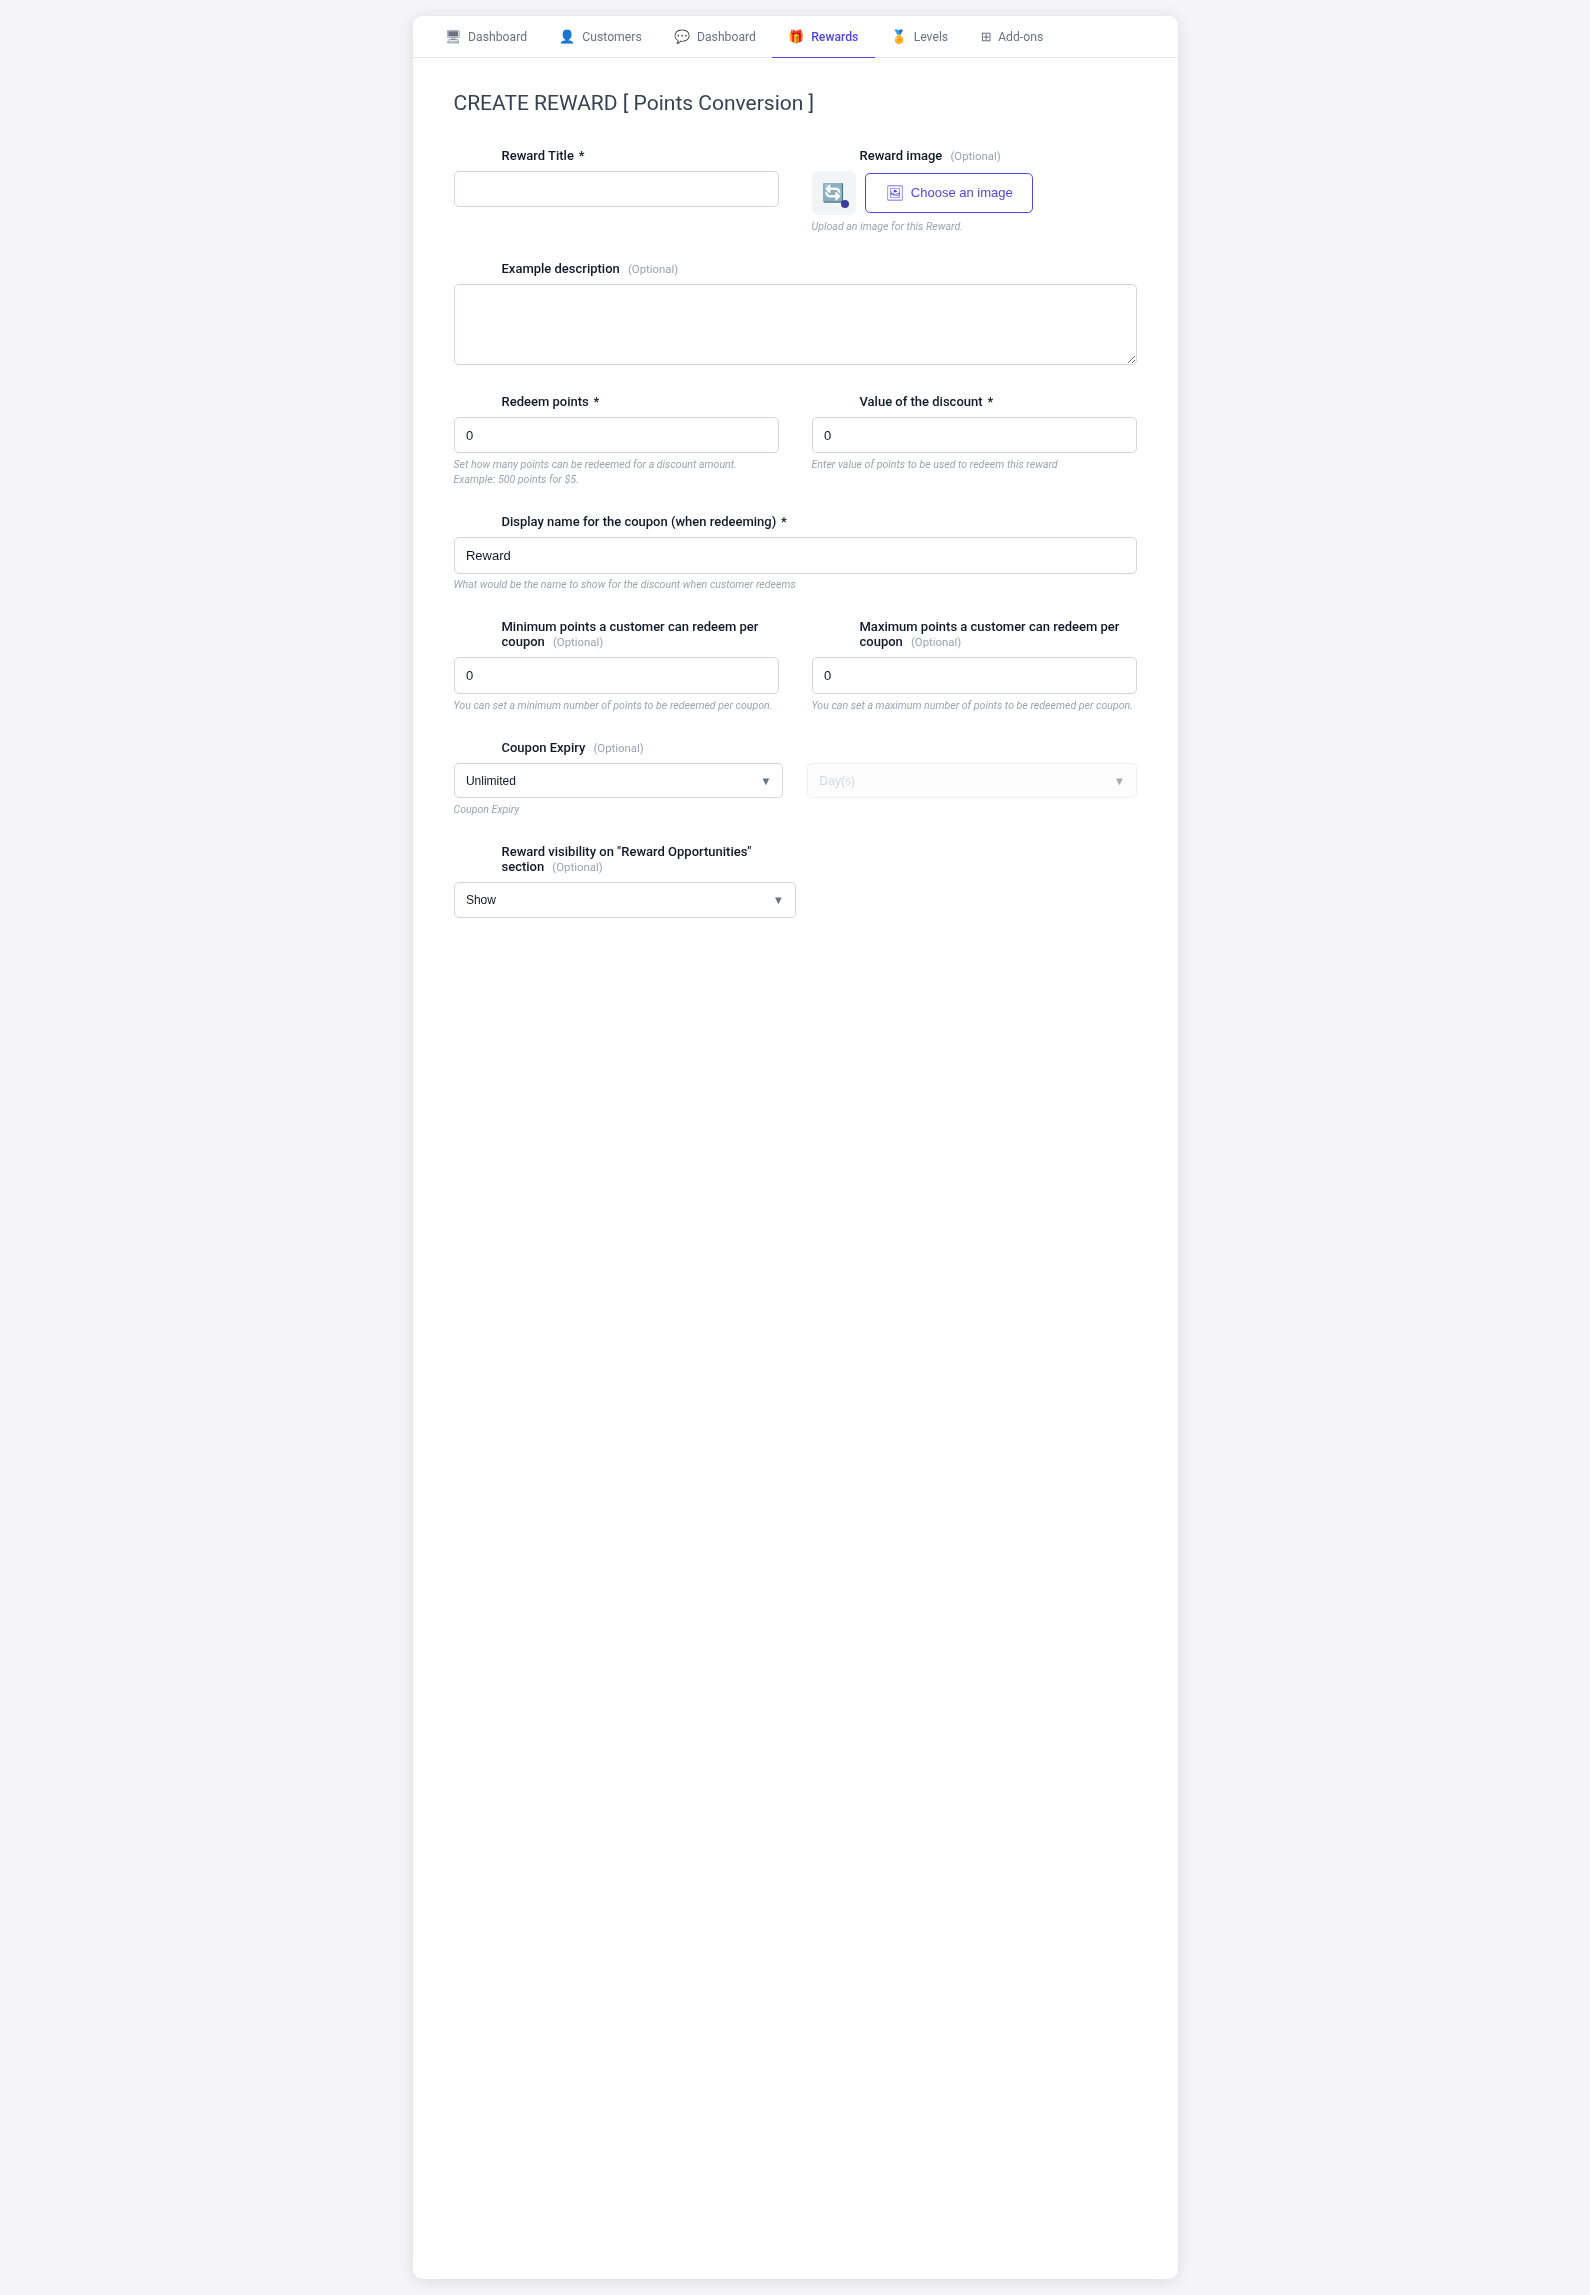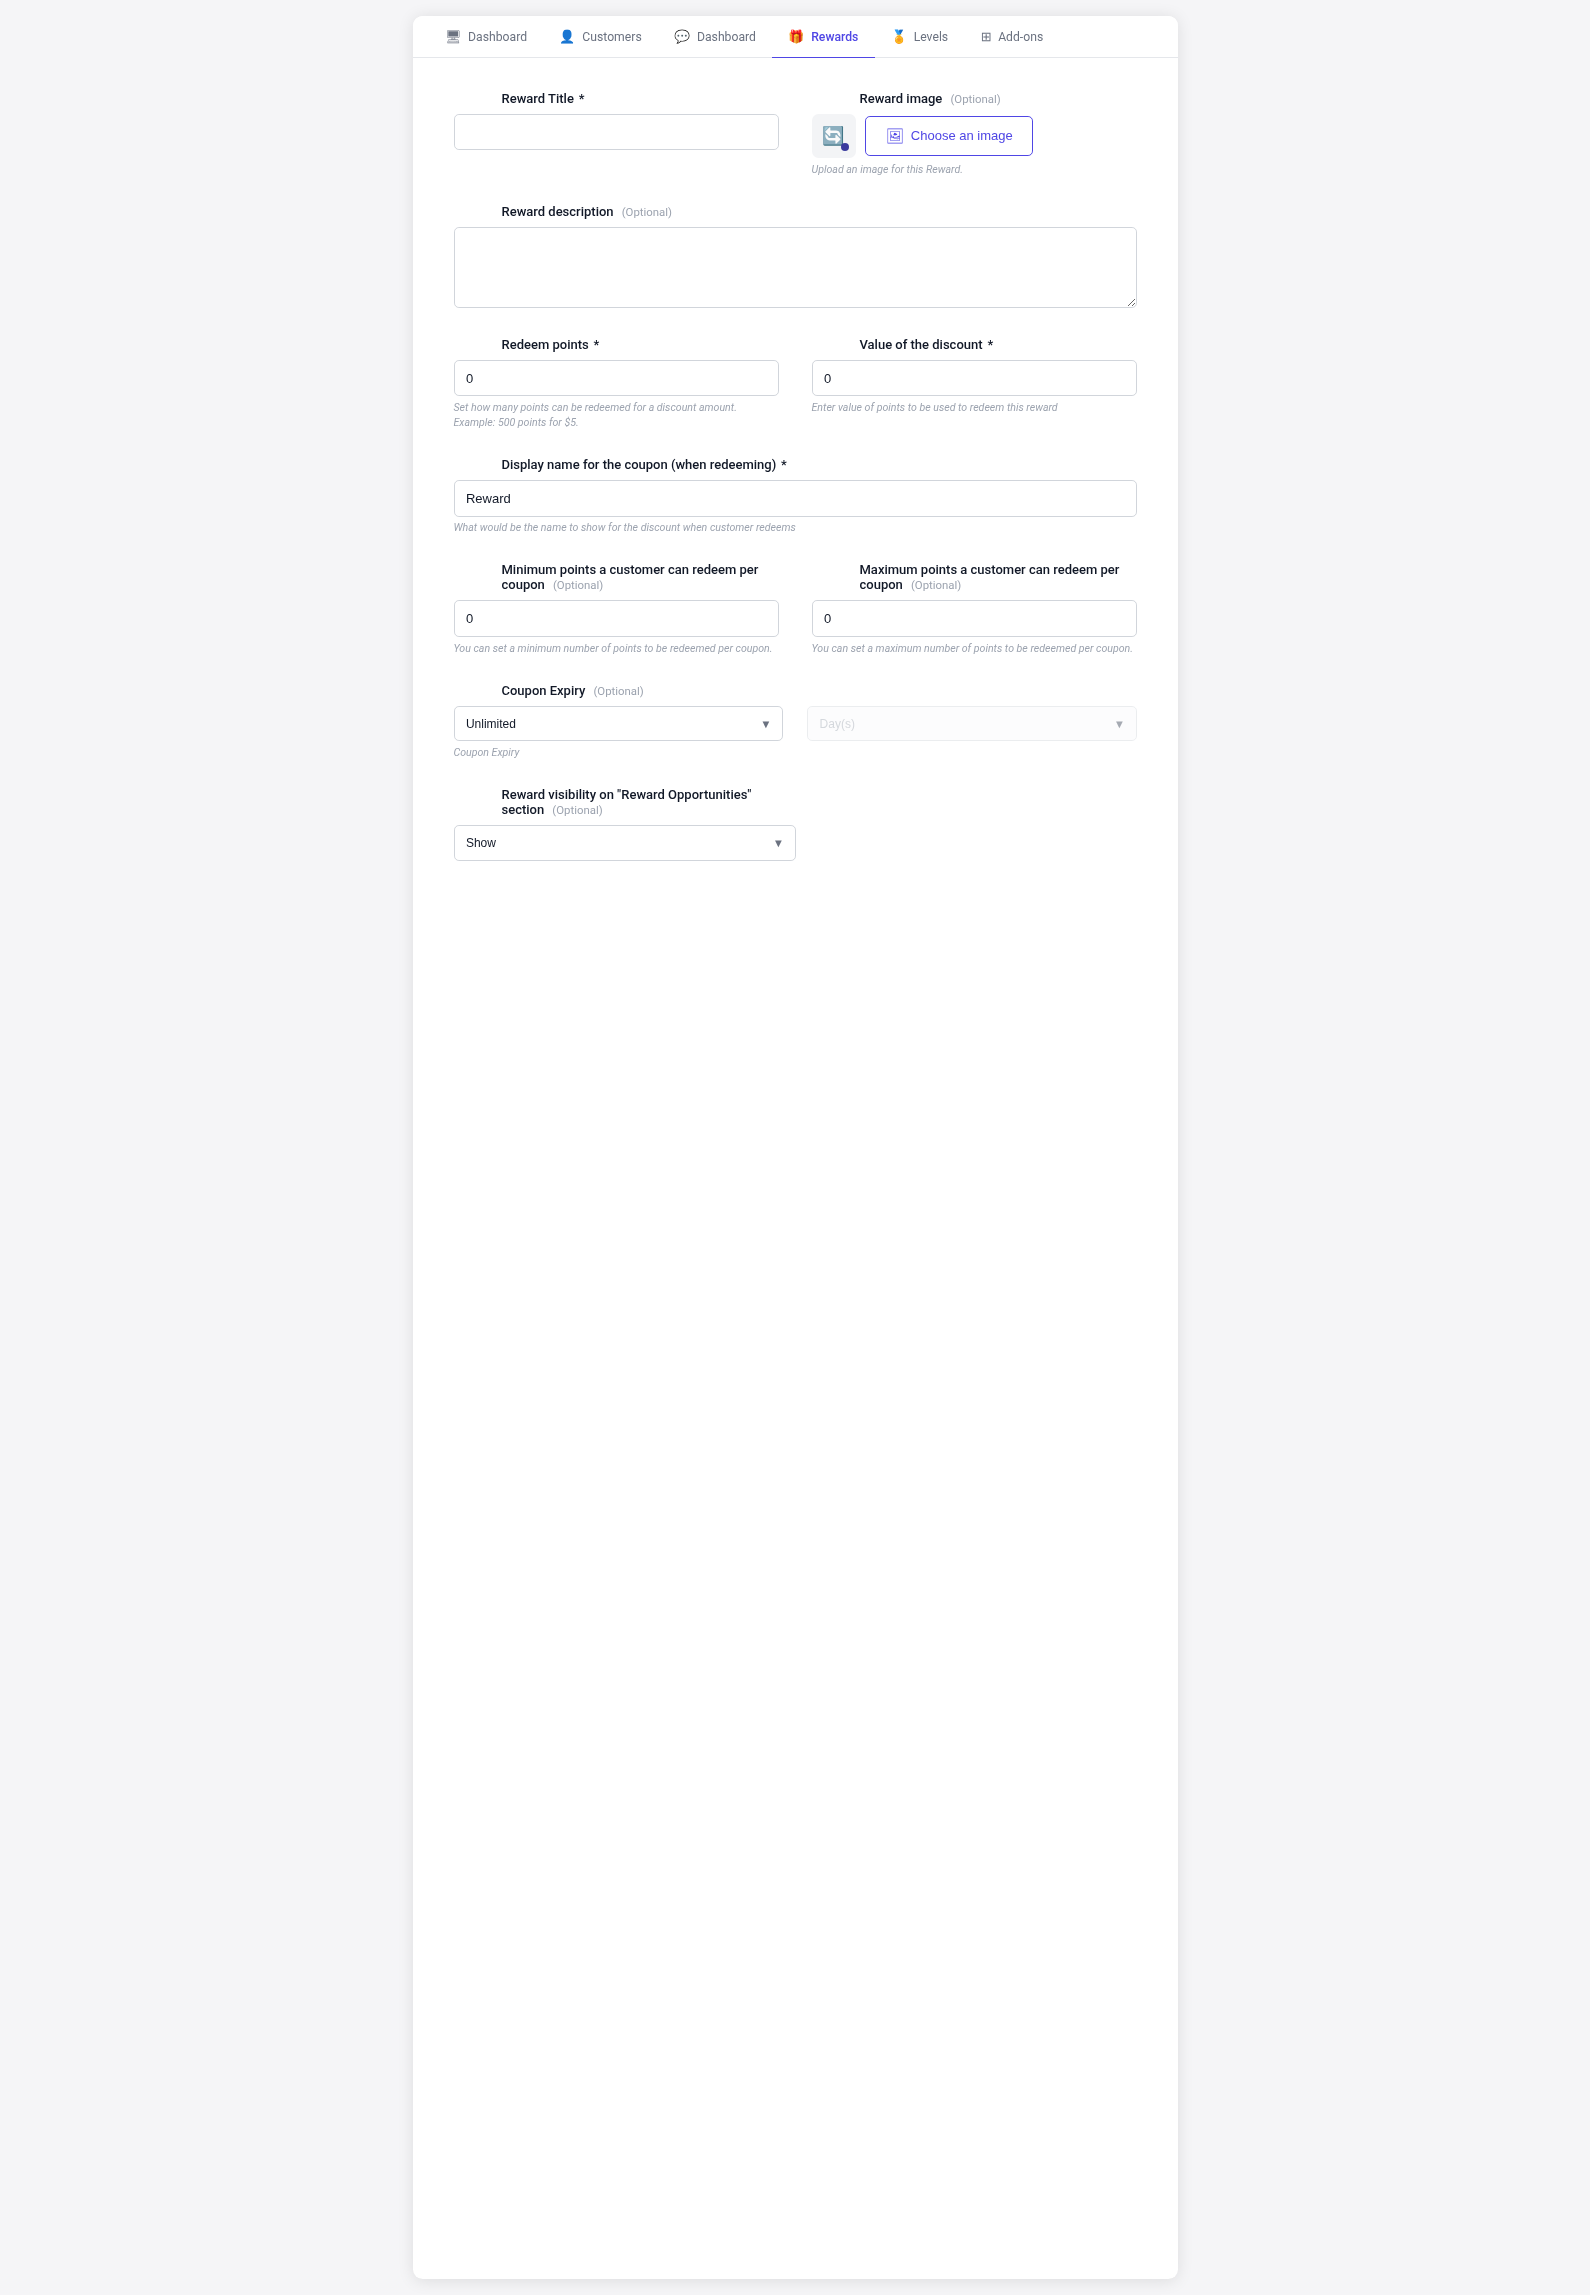--- a/index.html
+++ b/index.html
@@ -256,20 +256,24 @@
       <span>Levels</span>
     </div>
     <div class="nav-tab">
       <span class="nav-tab-icon">⊞</span>
       <span>Add-ons</span>
     </div>
   </nav>
 
   <main class="main-content">
 
+    <h1 class="page-title">
+      <span>CREATE REWARD</span>
+      <span>[ Points Conversion ]</span>
+    </h1>
 
     <div class="form-row">
 
       <div class="form-group">
         <label class="form-label">
           <span>Reward Title</span>
           <span class="required"> *</span>
         </label>
         <input type="text" class="form-input" value="" style="">
       </div>
@@ -289,21 +293,21 @@
             <span>Choose an image</span>
           </button>
         </div>
         <p class="form-hint">Upload an image for this Reward.</p>
       </div>
     </div>
 
     <div class="form-row">
       <div class="form-group full-width">
         <label class="form-label">
-          <span>Reward description</span>
+          <span>Example description</span>
           <span class="optional">(Optional)</span>
         </label>
         <textarea class="form-textarea" style=""></textarea>
       </div>
     </div>
 
     <div class="form-row">
 
       <div class="form-group">
         <label class="form-label">

